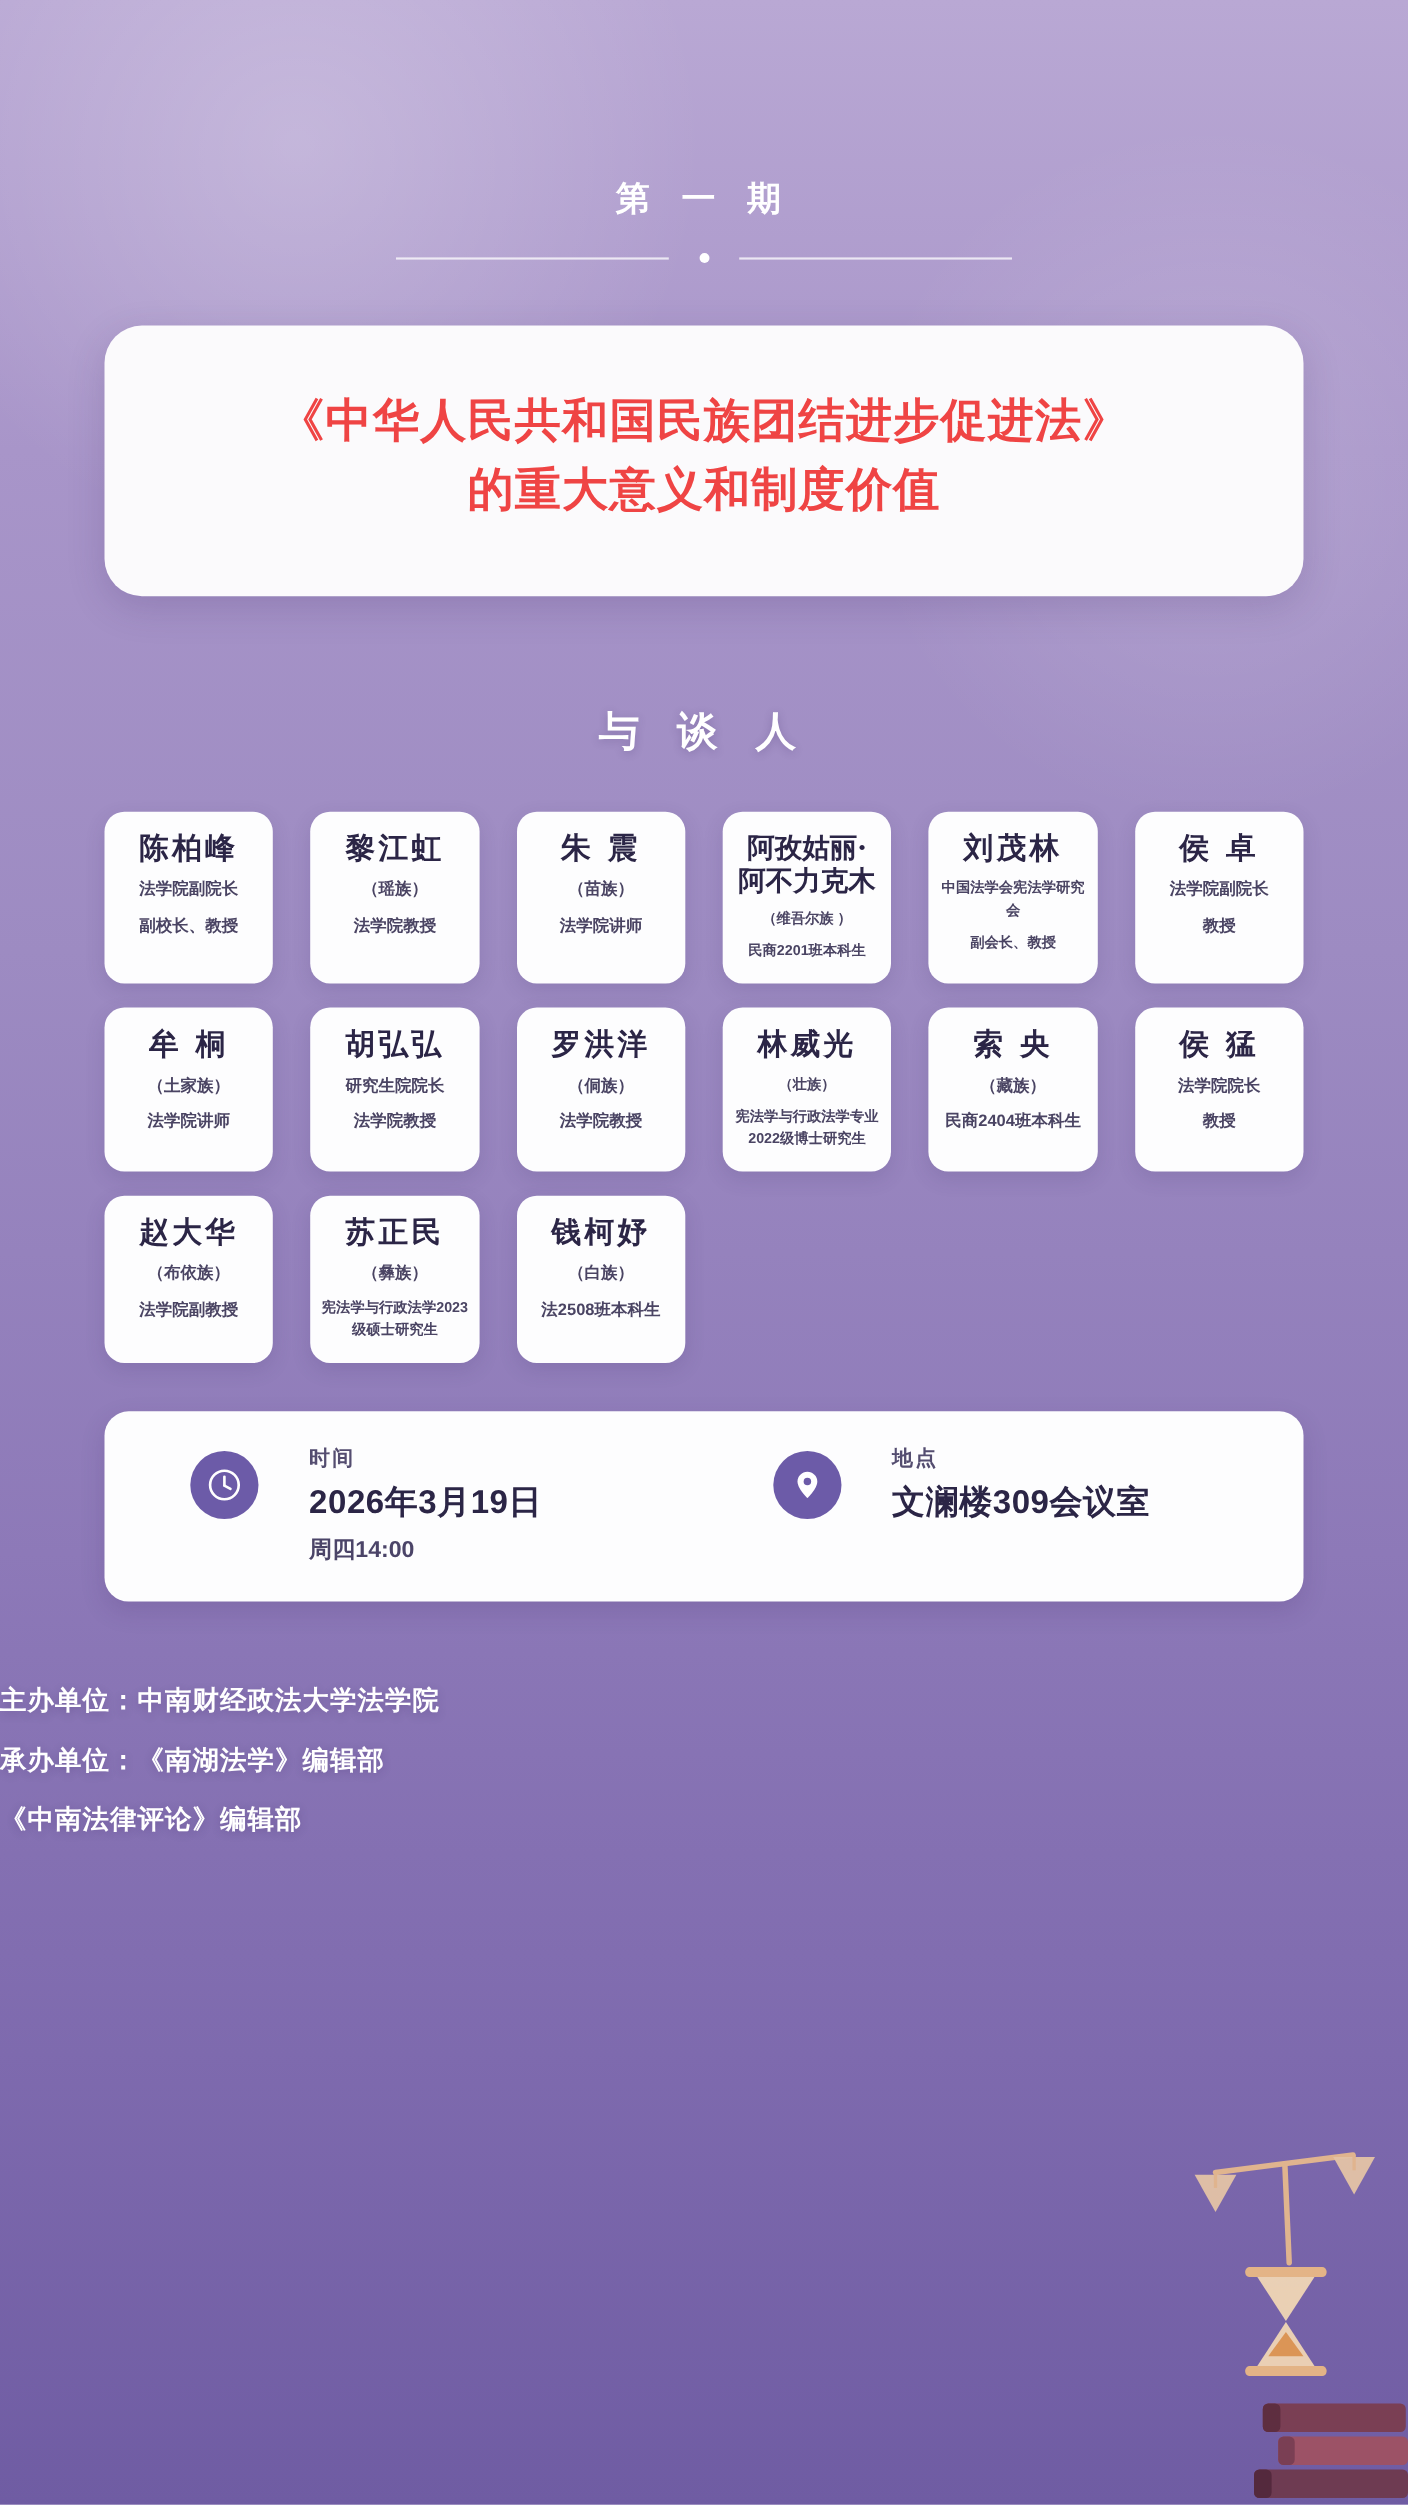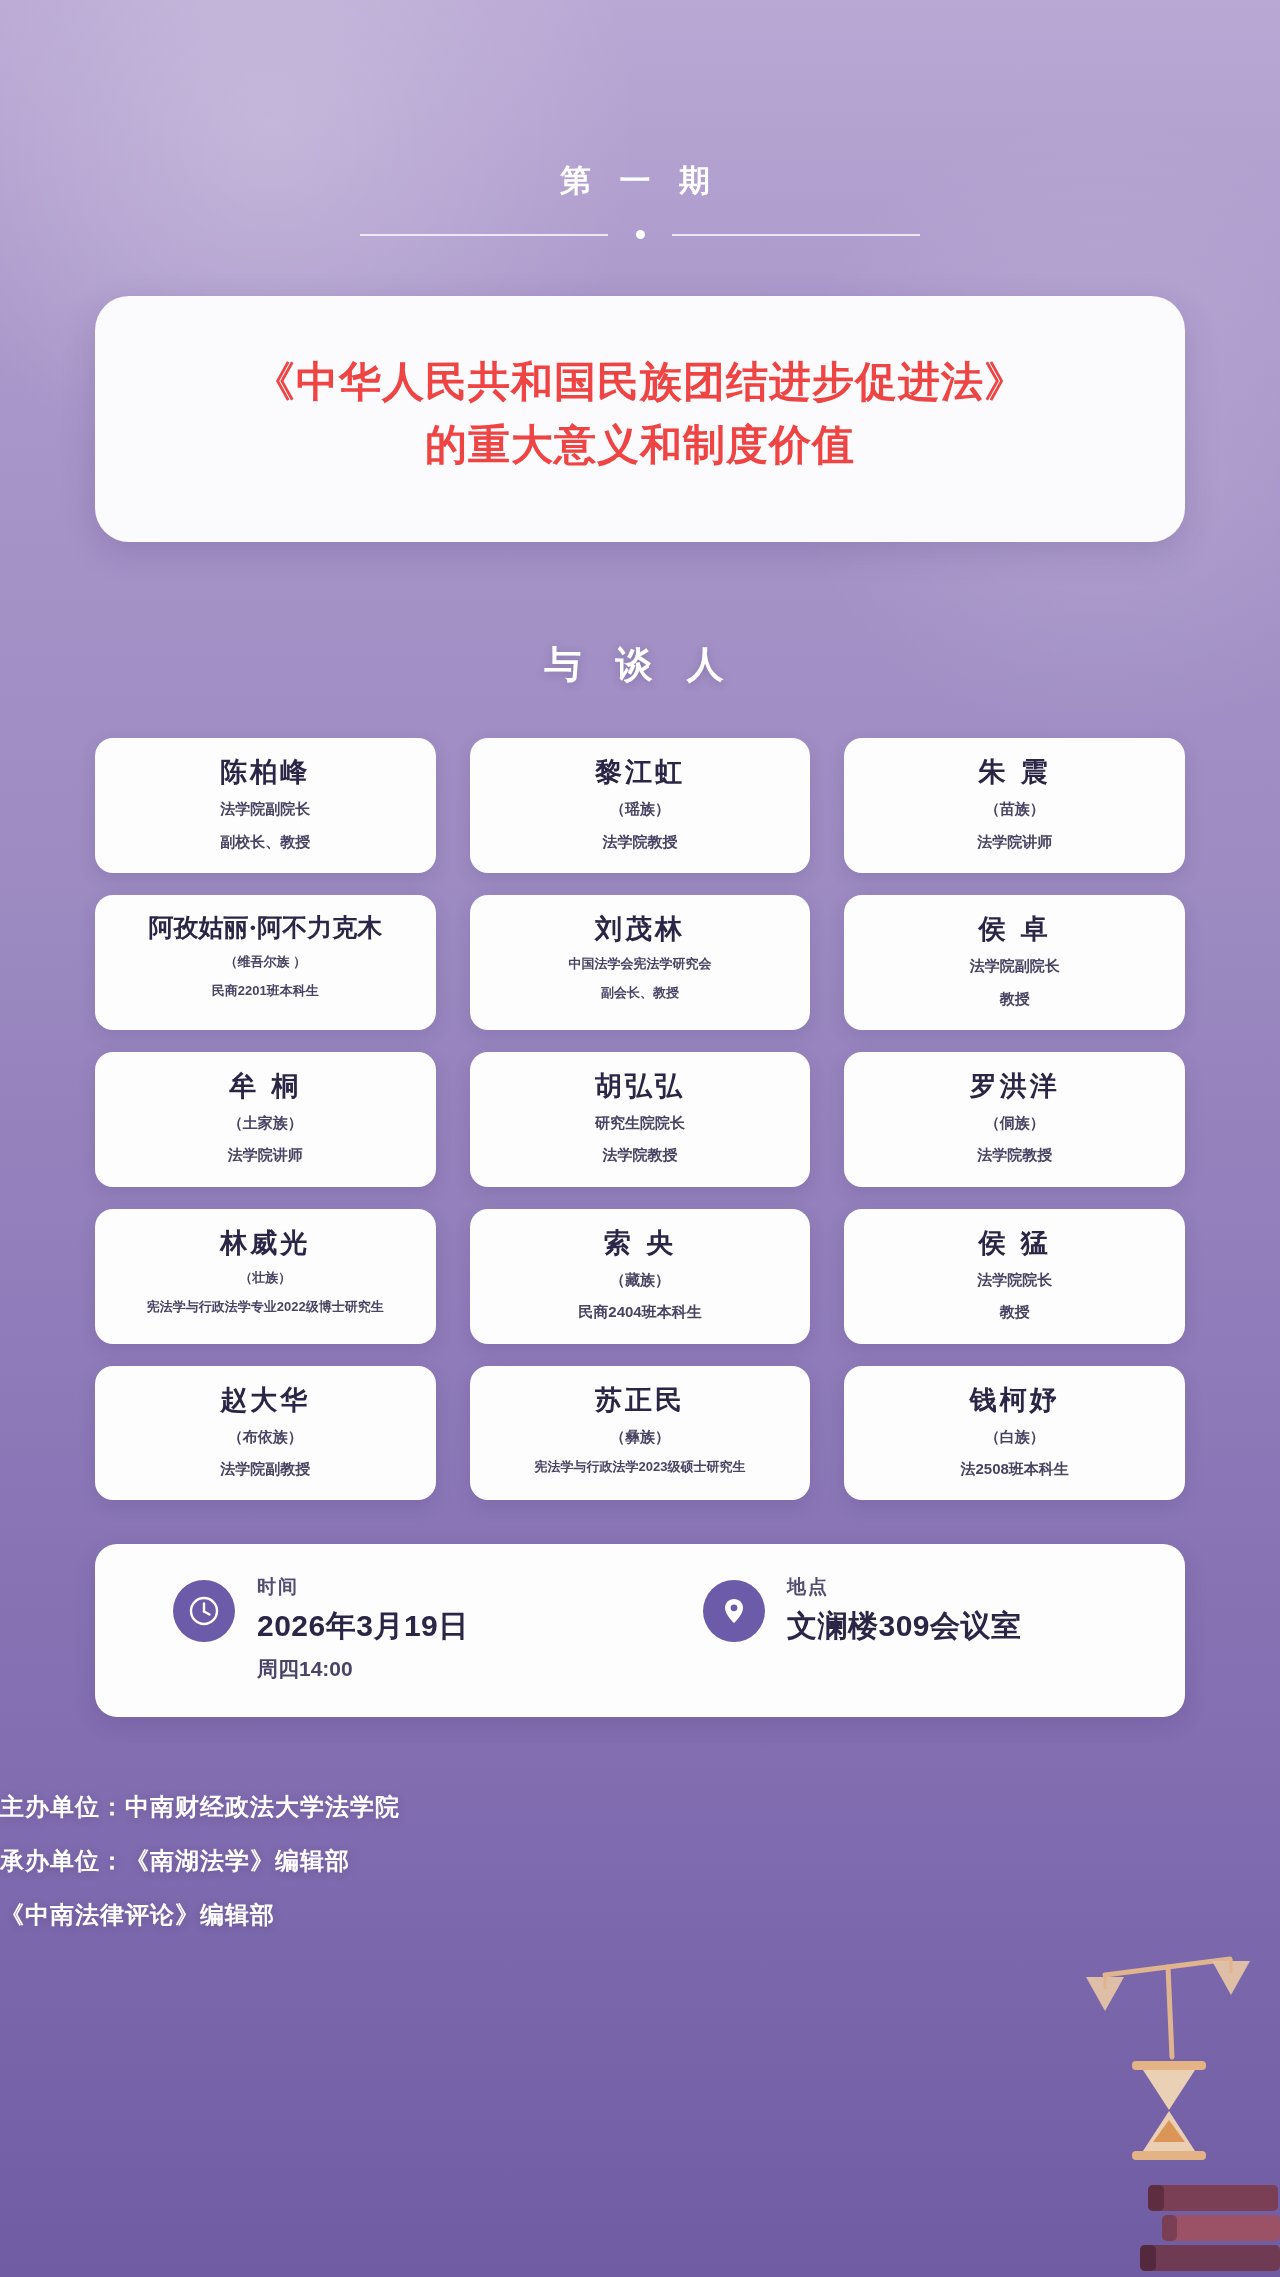--- a/index.html
+++ b/index.html
@@ -110,21 +110,21 @@
     color: #ffffff;
     text-shadow: 0 2px 8px rgba(60,40,100,0.25);
   }
 
   
   .speaker-grid {
     position: relative;
     margin: 48px auto 0;
     width: 1090px;
     display: grid;
-    grid-template-columns: repeat(3, 1fr);
+    grid-template-columns: repeat(6, 1fr);
     gap: 22px 34px;
   }
   .speaker-card {
     background: #fdfdfe;
     border-radius: 18px;
     padding: 18px 10px 20px;
     text-align: center;
     box-shadow: 0 6px 18px rgba(60,40,100,0.14);
     min-height: 96px;
     box-sizing: border-box;
@@ -161,20 +161,21 @@
     border-radius: 22px;
     box-shadow: 0 8px 22px rgba(60,40,100,0.16);
     padding: 30px 40px 34px;
     box-sizing: border-box;
     display: flex;
     align-items: flex-start;
   }
   .info-item {
     display: flex;
     align-items: flex-start;
+    gap: 24px;
   }
   .info-item.time { margin-left: 38px; width: 520px; }
   .info-item.place { margin-left: 10px; }
   .info-icon {
     width: 62px; height: 62px;
     border-radius: 50%;
     background: #6c5ba8;
     display: flex;
     align-items: center;
     justify-content: center;

